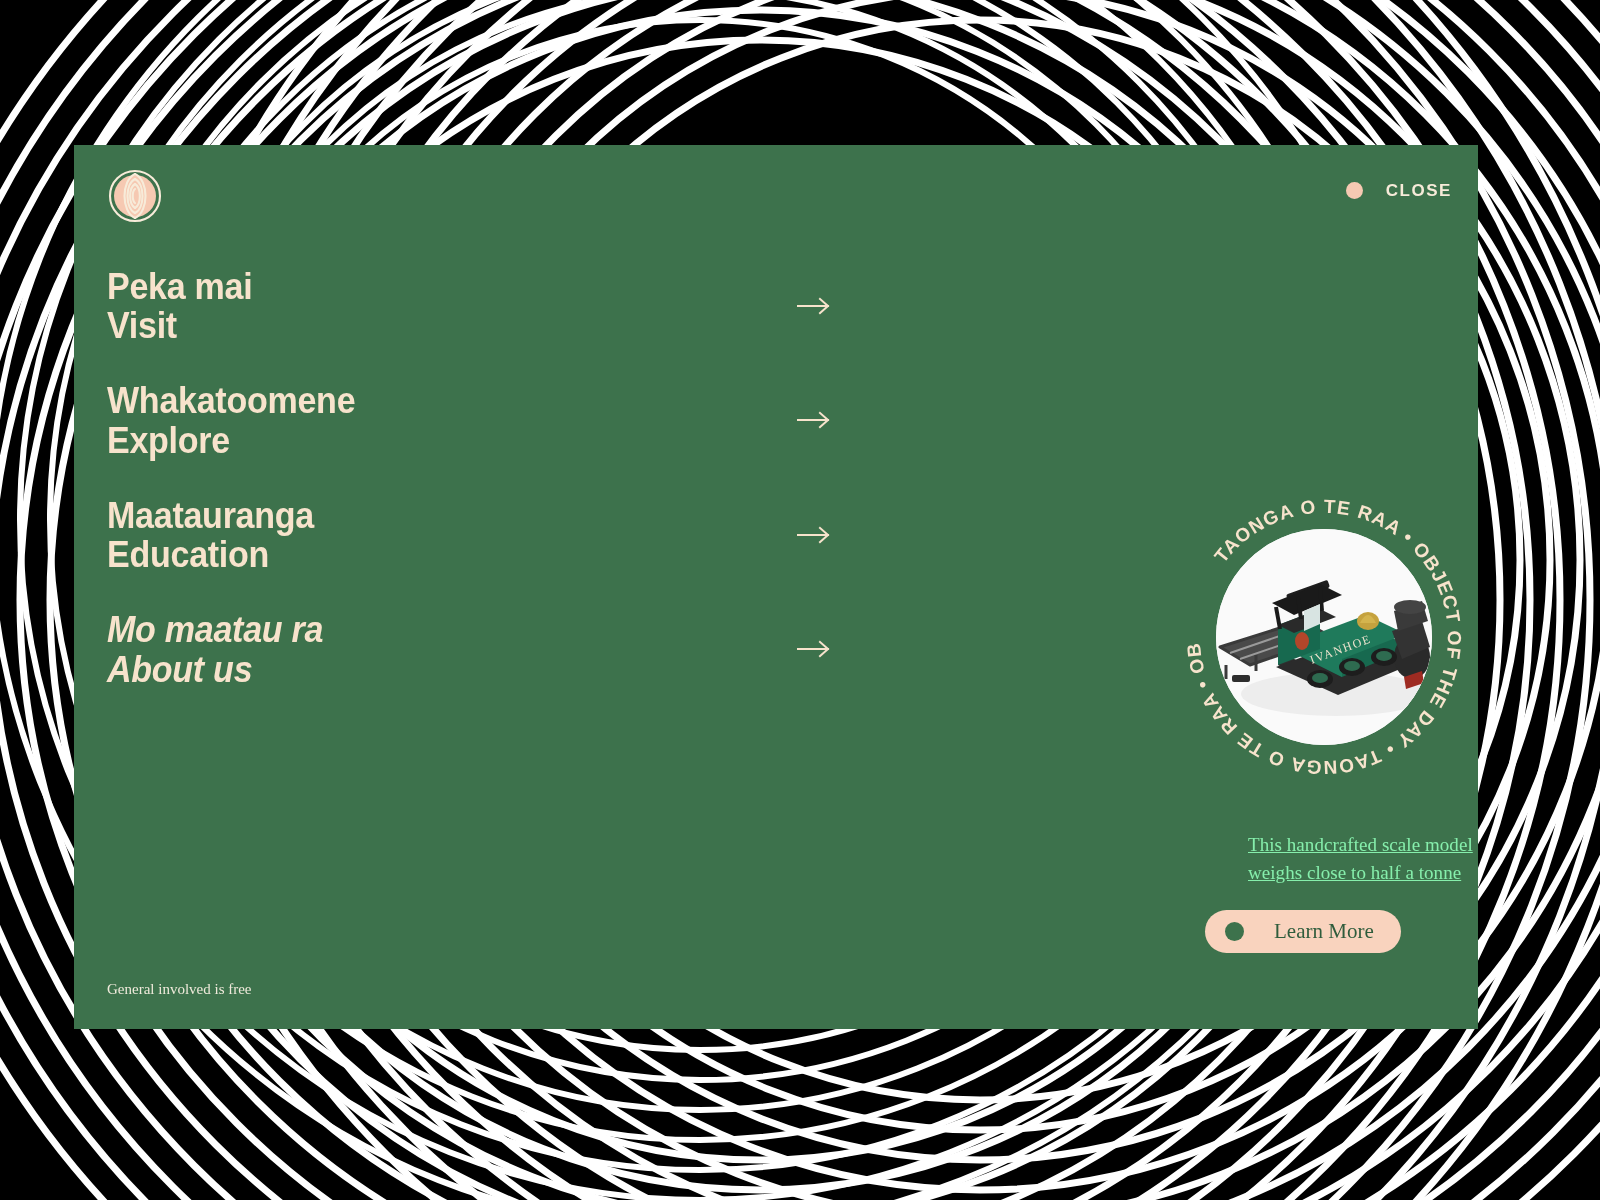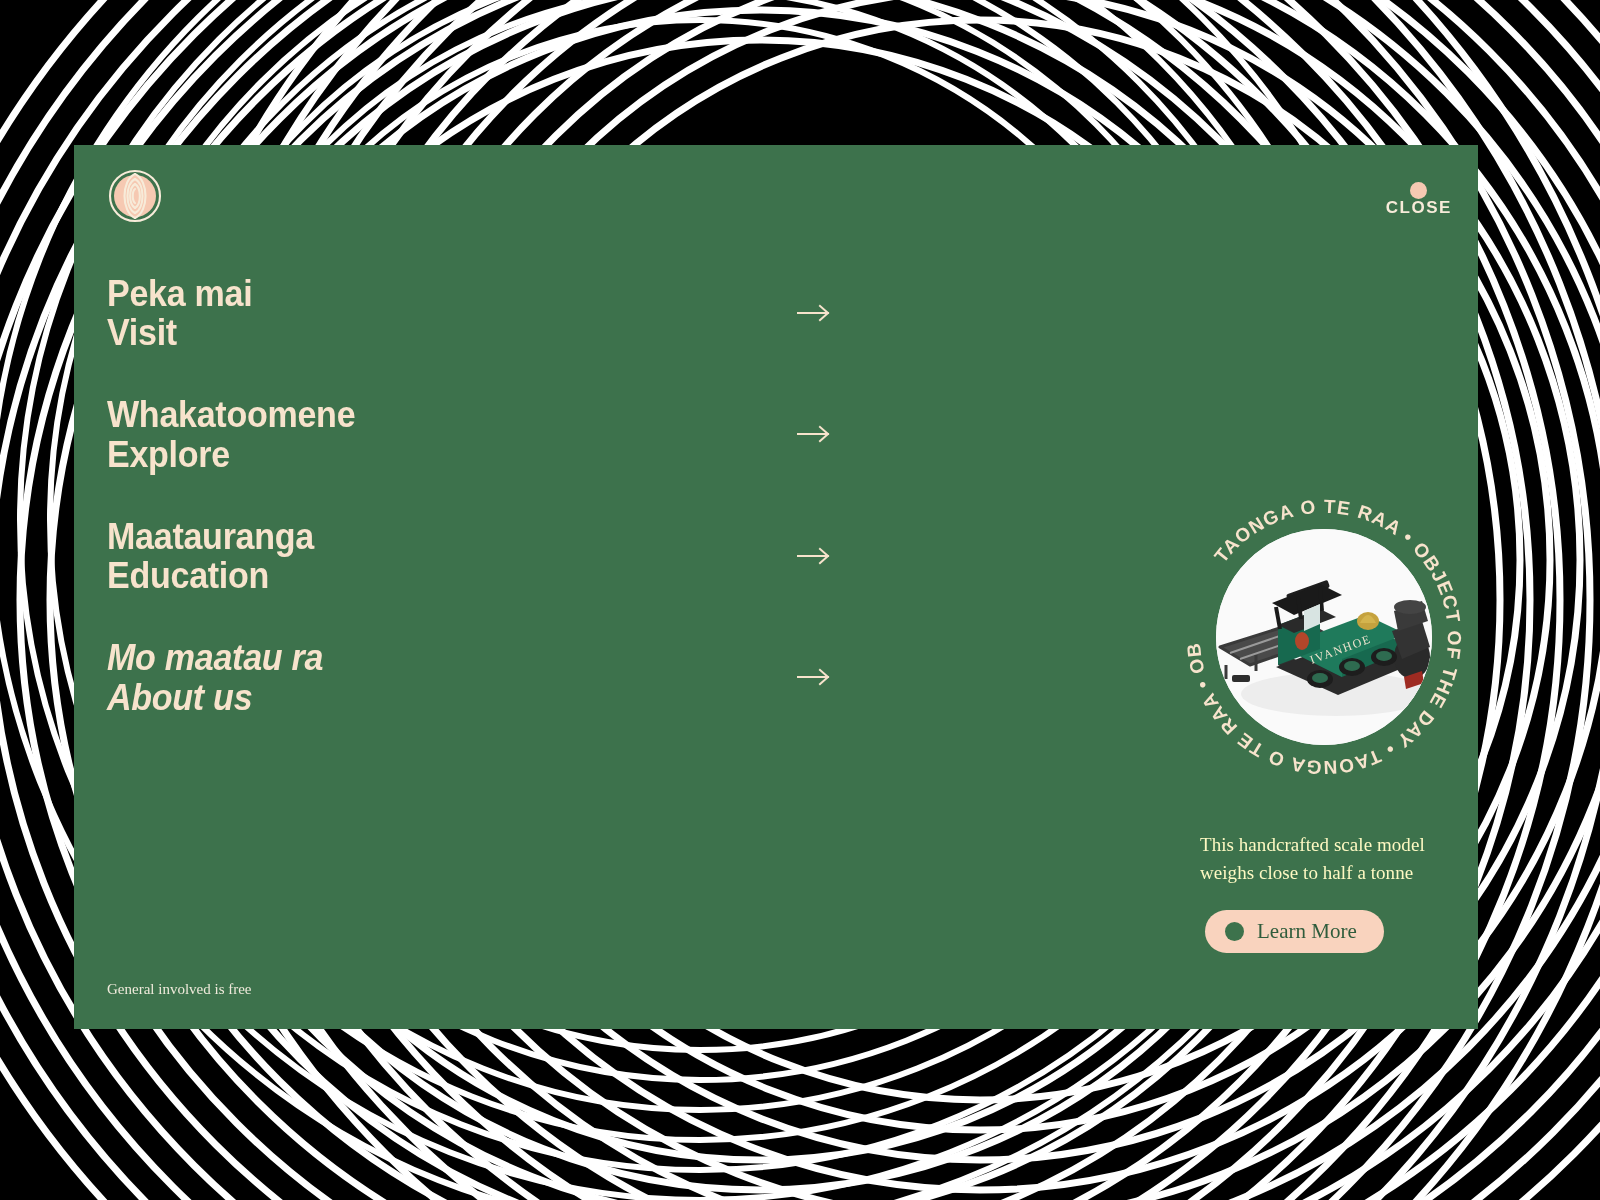--- a/index.html
+++ b/index.html
@@ -49,26 +49,25 @@
     height: 56px;
   }
   .logo svg { display: block; }
 
   .close-btn {
     position: absolute;
     right: 22px;
     top: 33px;
     display: flex;
     align-items: center;
-    gap: 0;
+    gap: 23px;
     background: none;
     border: none;
     cursor: pointer;
     padding: 4px;
-    flex-direction: column;
   }
   .close-dot {
     width: 17px;
     height: 17px;
     border-radius: 50%;
     background: #F6C9B2;
     flex: 0 0 auto;
   }
   .close-label {
     color: #F7EBD9;
@@ -86,21 +85,20 @@
     top: 122px;
     width: 700px;
   }
   .nav-item {
     position: relative;
     display: block;
     width: 100%;
     text-decoration: none;
     padding: 0 0 36px 0;
     cursor: pointer;
-    margin-top: 7px;
   }
   .nav-item:last-child { padding-bottom: 0; font-style: italic; }
 
   .nav-mi, .nav-en {
     display: block;
     color: #F7E3CC;
     font-family: "Liberation Sans Narrow", "Liberation Sans", sans-serif;
     font-weight: 700;
     font-size: 37px;
     line-height: 1.06;
@@ -143,37 +141,38 @@
     height: 216px;
     border-radius: 50%;
     overflow: hidden;
     background: #FAFAFA;
   }
   .ootd-photo svg { display: block; }
 
   
   .ootd-caption {
     position: absolute;
-    left: 1126px;
+    left: 1174px;
     top: 686px;
     width: 262px;
-    color: #fef9c3;
+    color: #86efac;
     font-family: "Liberation Serif", serif;
     font-size: 19px;
     line-height: 1.45;
     letter-spacing: 0.003em;
+    text-decoration: underline;
   }
 
   .learn-more {
     position: absolute;
     left: 1131px;
     top: 765px;
     display: inline-flex;
     align-items: center;
-    gap: 13px;
+    gap: 30px;
     background: #F9D3BE;
     border: none;
     border-radius: 999px;
     padding: 11px 27px 11px 20px;
     cursor: pointer;
   }
   .lm-dot {
     width: 19px;
     height: 19px;
     border-radius: 50%;

